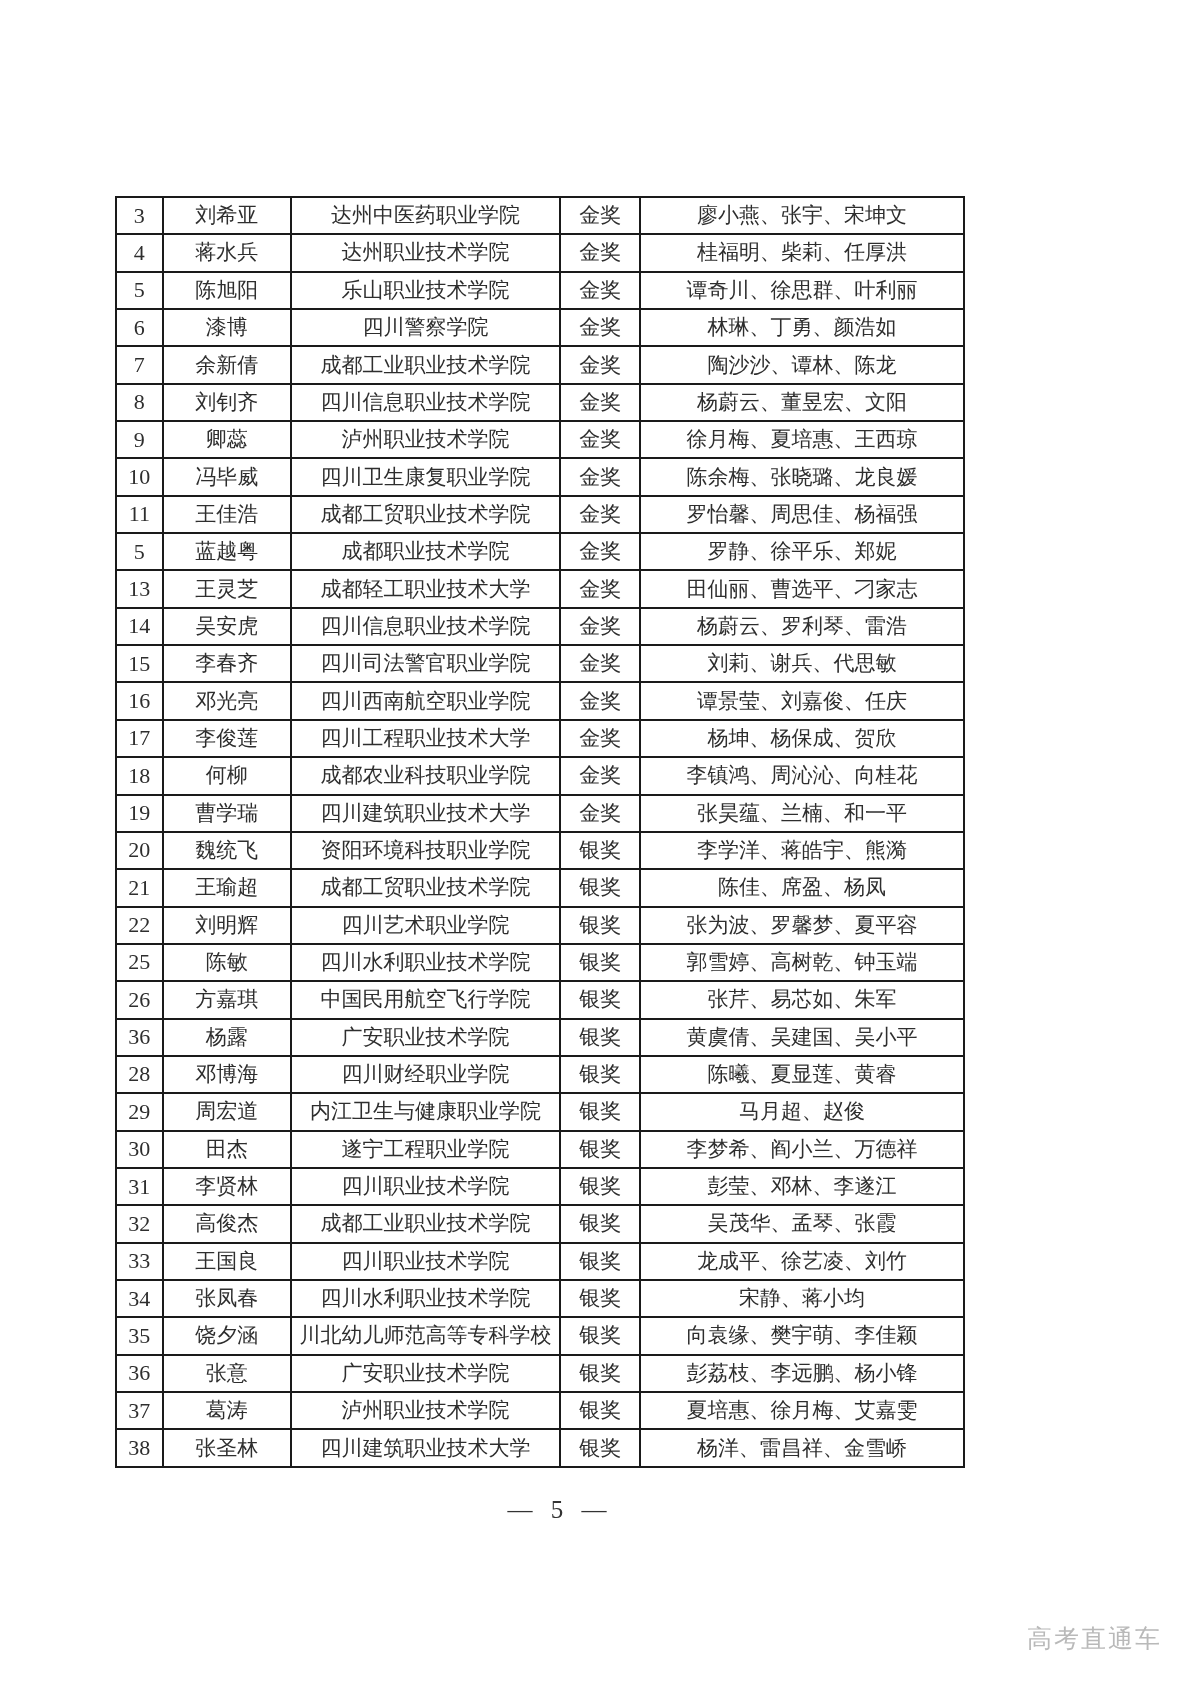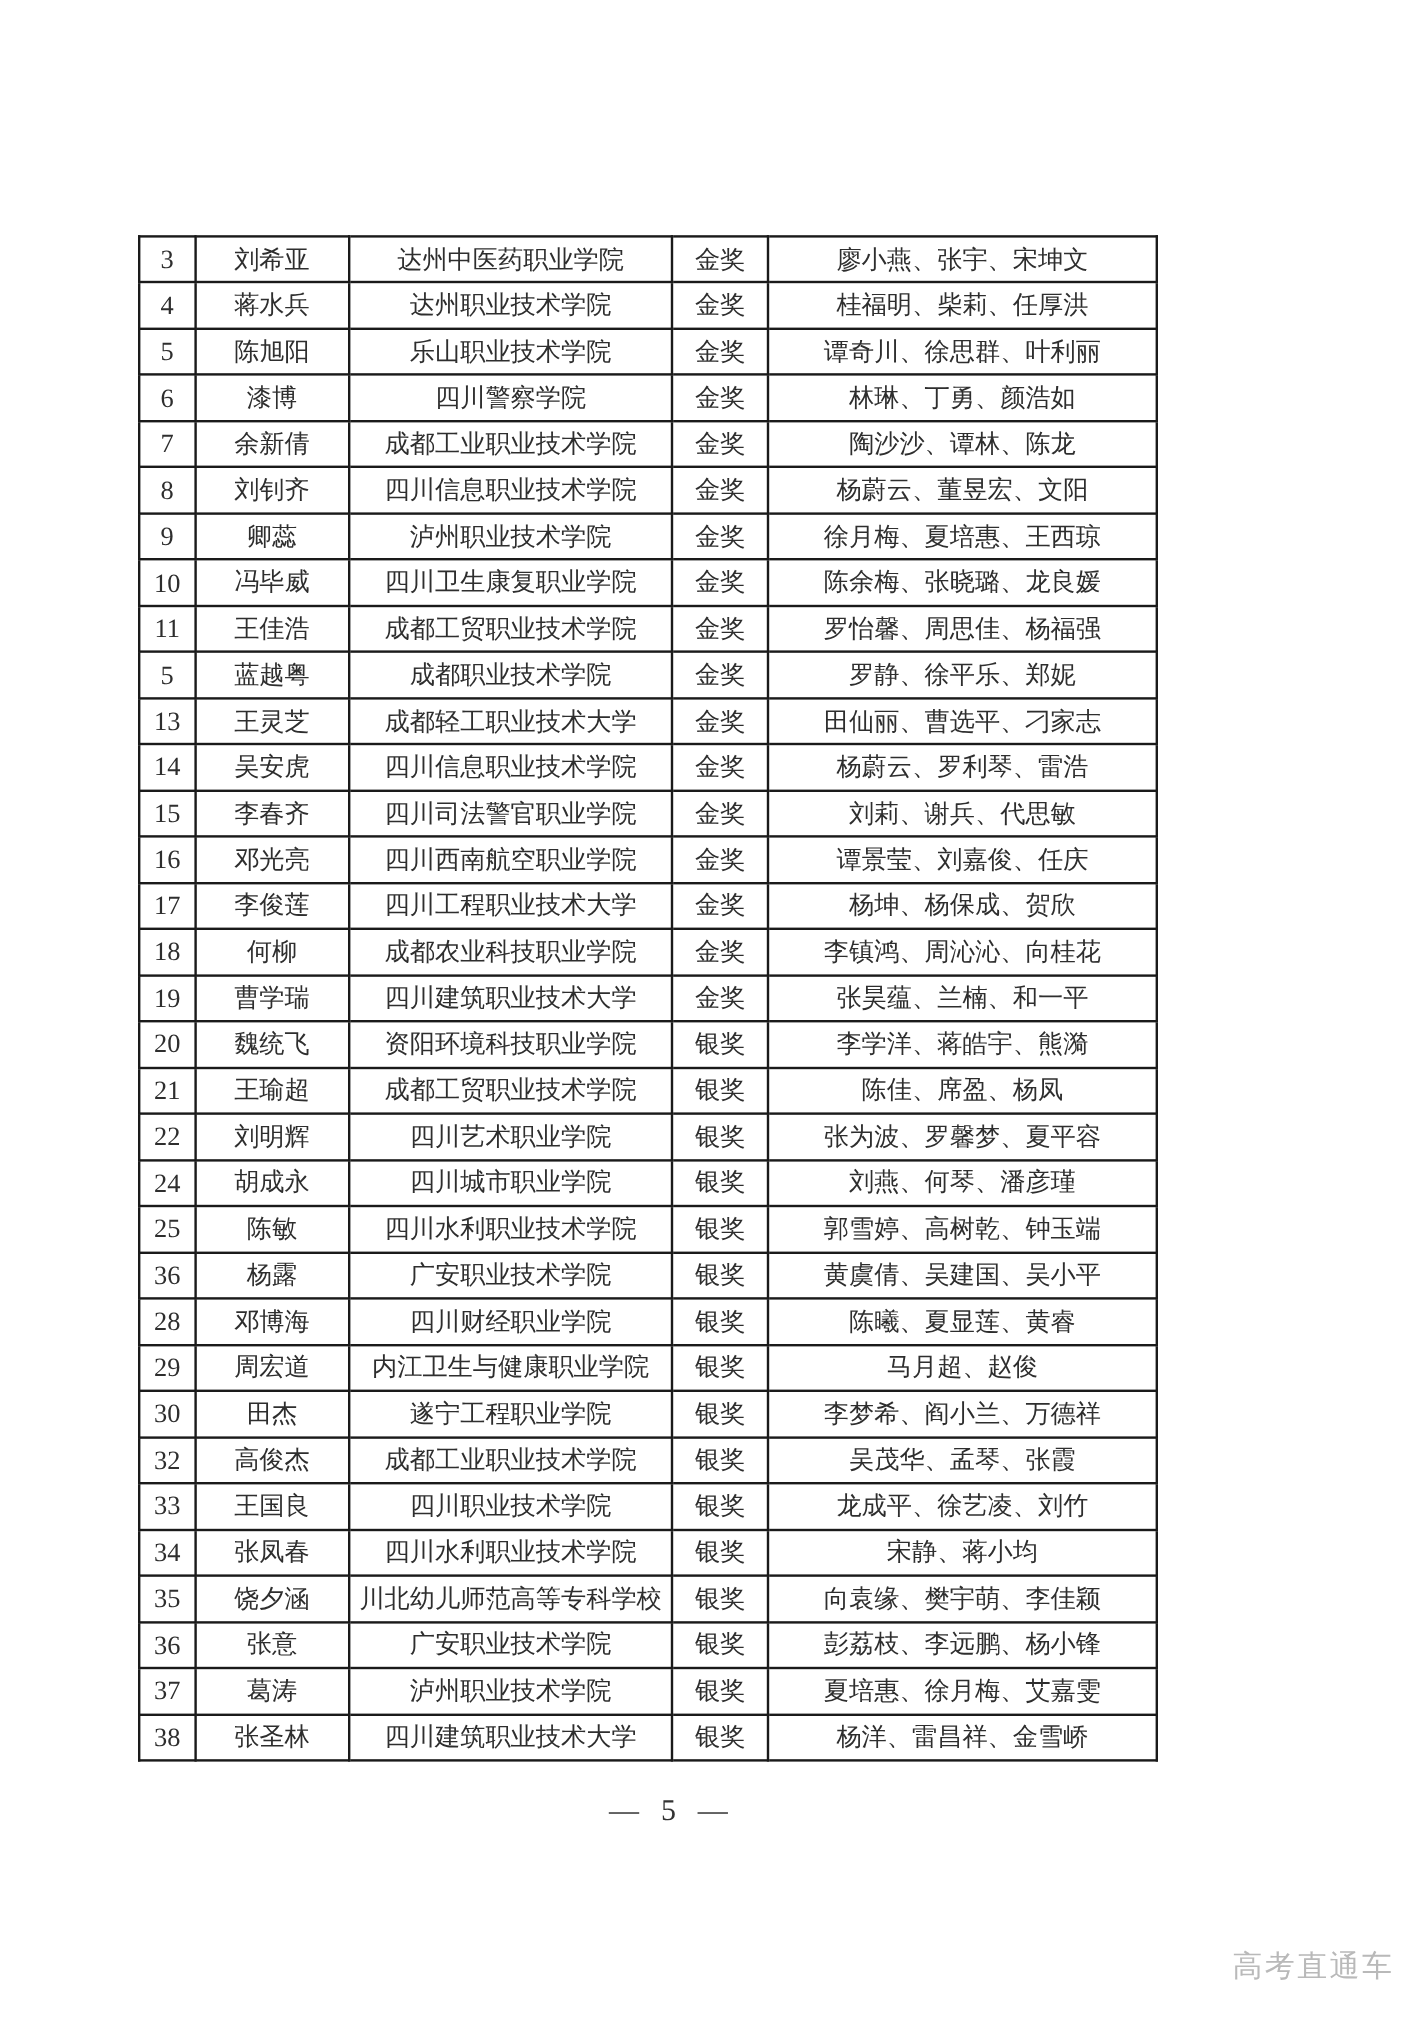--- a/index.html
+++ b/index.html
@@ -205,34 +205,34 @@
           <td>陈佳、席盈、杨凤</td>
         </tr>
         <tr>
           <td class="num">22</td>
           <td>刘明辉</td>
           <td>四川艺术职业学院</td>
           <td>银奖</td>
           <td>张为波、罗馨梦、夏平容</td>
         </tr>
         <tr>
-          <td class="num">24</td>
-          <td>胡成永</td>
-          <td>四川城市职业学院</td>
-          <td>银奖</td>
-          <td>刘燕、何琴、潘彦瑾</td>
-        </tr>
-        <tr>
           <td class="num">25</td>
           <td>陈敏</td>
           <td>四川水利职业技术学院</td>
           <td>银奖</td>
           <td>郭雪婷、高树乾、钟玉端</td>
         </tr>
         <tr>
+          <td class="num">26</td>
+          <td>方嘉琪</td>
+          <td>中国民用航空飞行学院</td>
+          <td>银奖</td>
+          <td>张芹、易芯如、朱军</td>
+        </tr>
+        <tr>
           <td class="num">36</td>
           <td>杨露</td>
           <td>广安职业技术学院</td>
           <td>银奖</td>
           <td>黄虞倩、吴建国、吴小平</td>
         </tr>
         <tr>
           <td class="num">28</td>
           <td>邓博海</td>
           <td>四川财经职业学院</td>
@@ -247,20 +247,27 @@
           <td>马月超、赵俊</td>
         </tr>
         <tr>
           <td class="num">30</td>
           <td>田杰</td>
           <td>遂宁工程职业学院</td>
           <td>银奖</td>
           <td>李梦希、阎小兰、万德祥</td>
         </tr>
         <tr>
+          <td class="num">31</td>
+          <td>李贤林</td>
+          <td>四川职业技术学院</td>
+          <td>银奖</td>
+          <td>彭莹、邓林、李遂江</td>
+        </tr>
+        <tr>
           <td class="num">32</td>
           <td>高俊杰</td>
           <td>成都工业职业技术学院</td>
           <td>银奖</td>
           <td>吴茂华、孟琴、张霞</td>
         </tr>
         <tr>
           <td class="num">33</td>
           <td>王国良</td>
           <td>四川职业技术学院</td>

